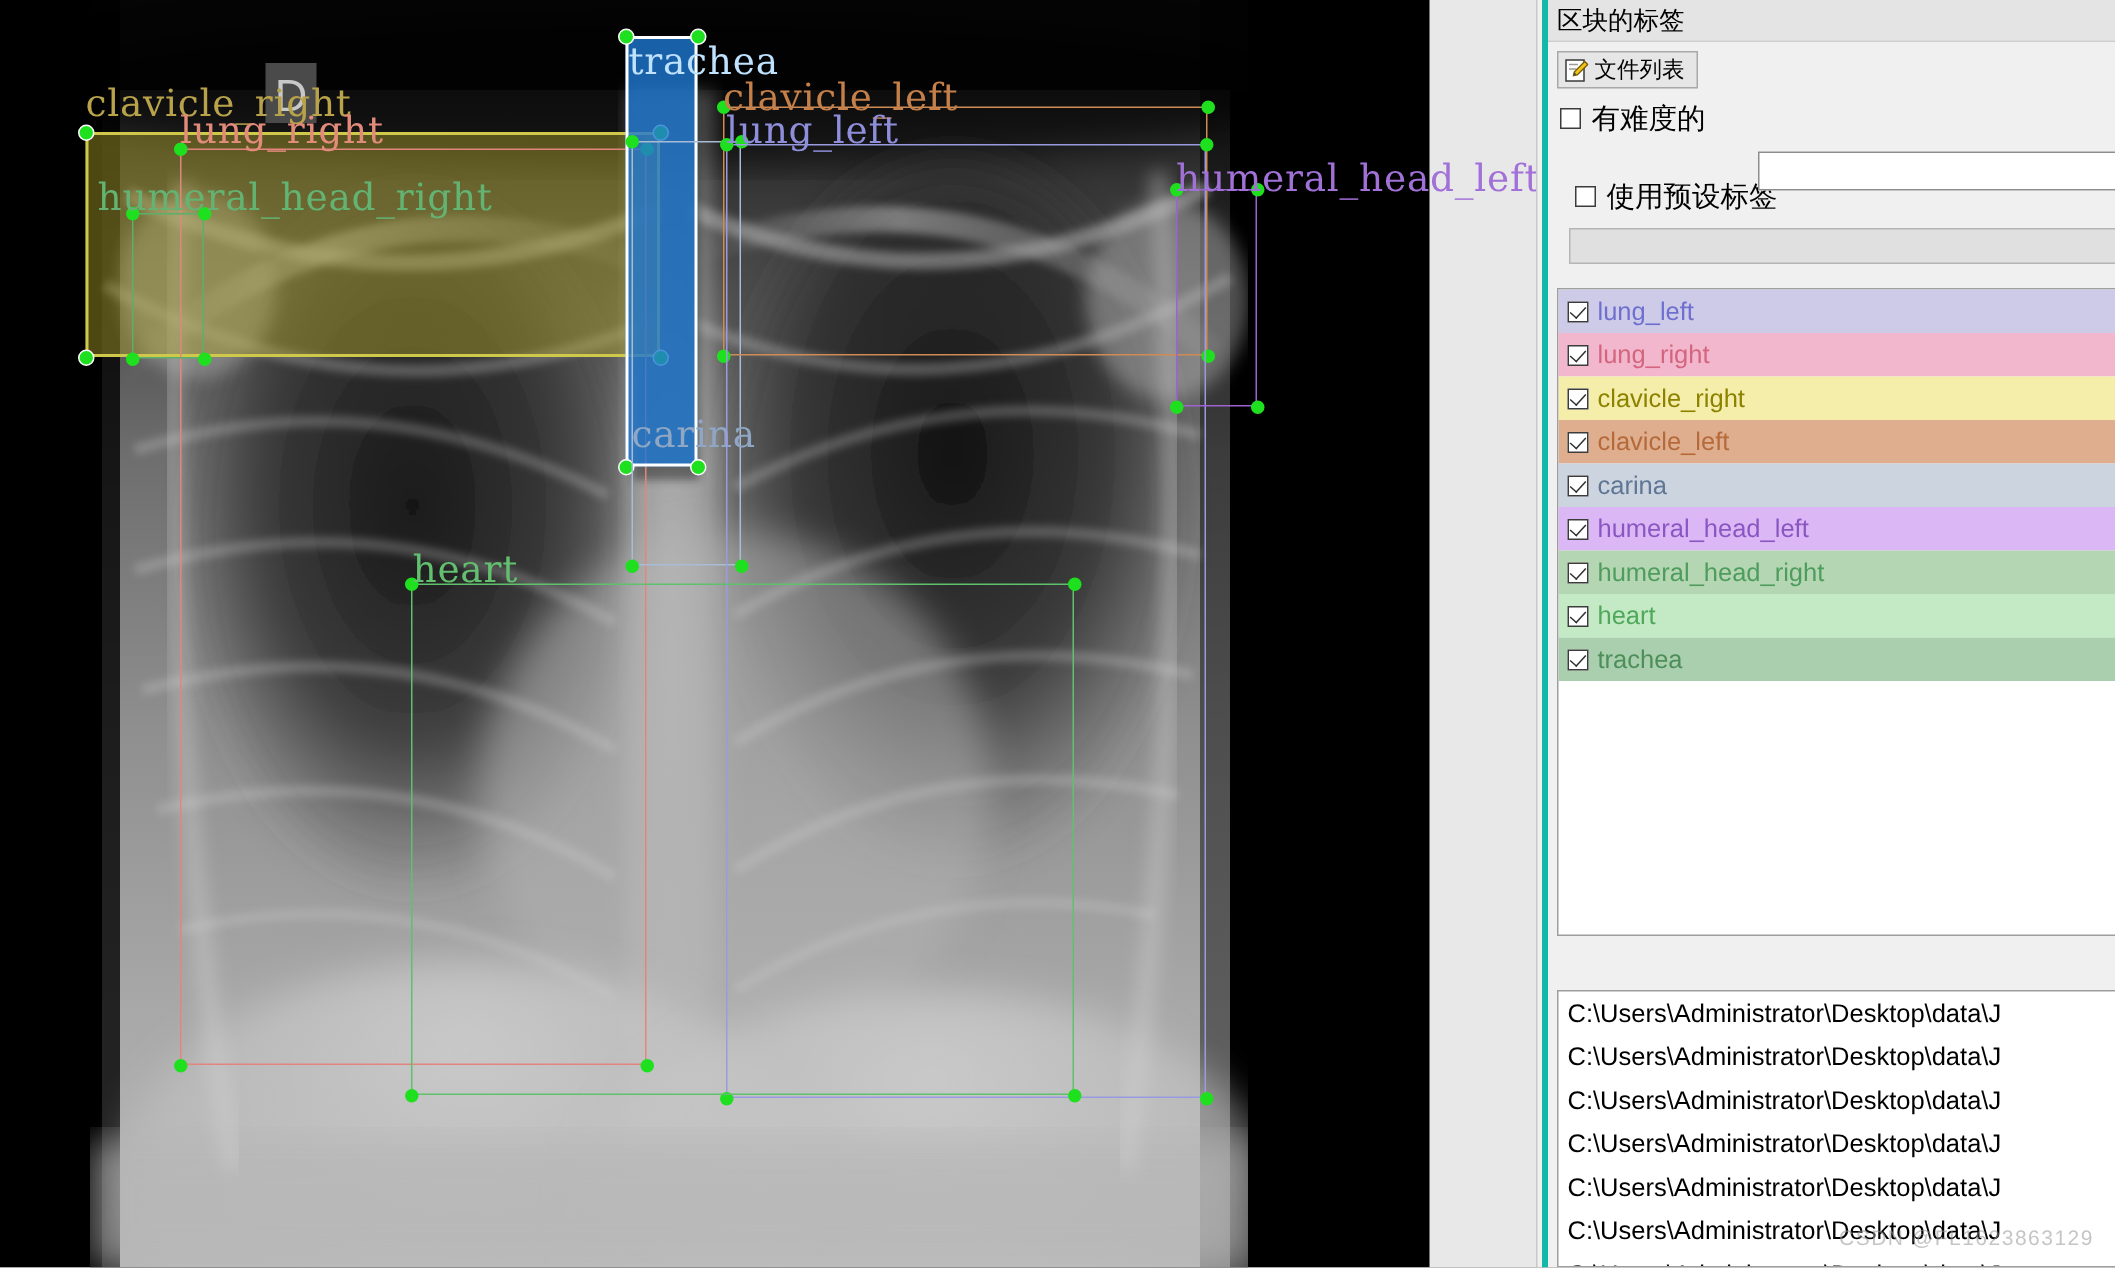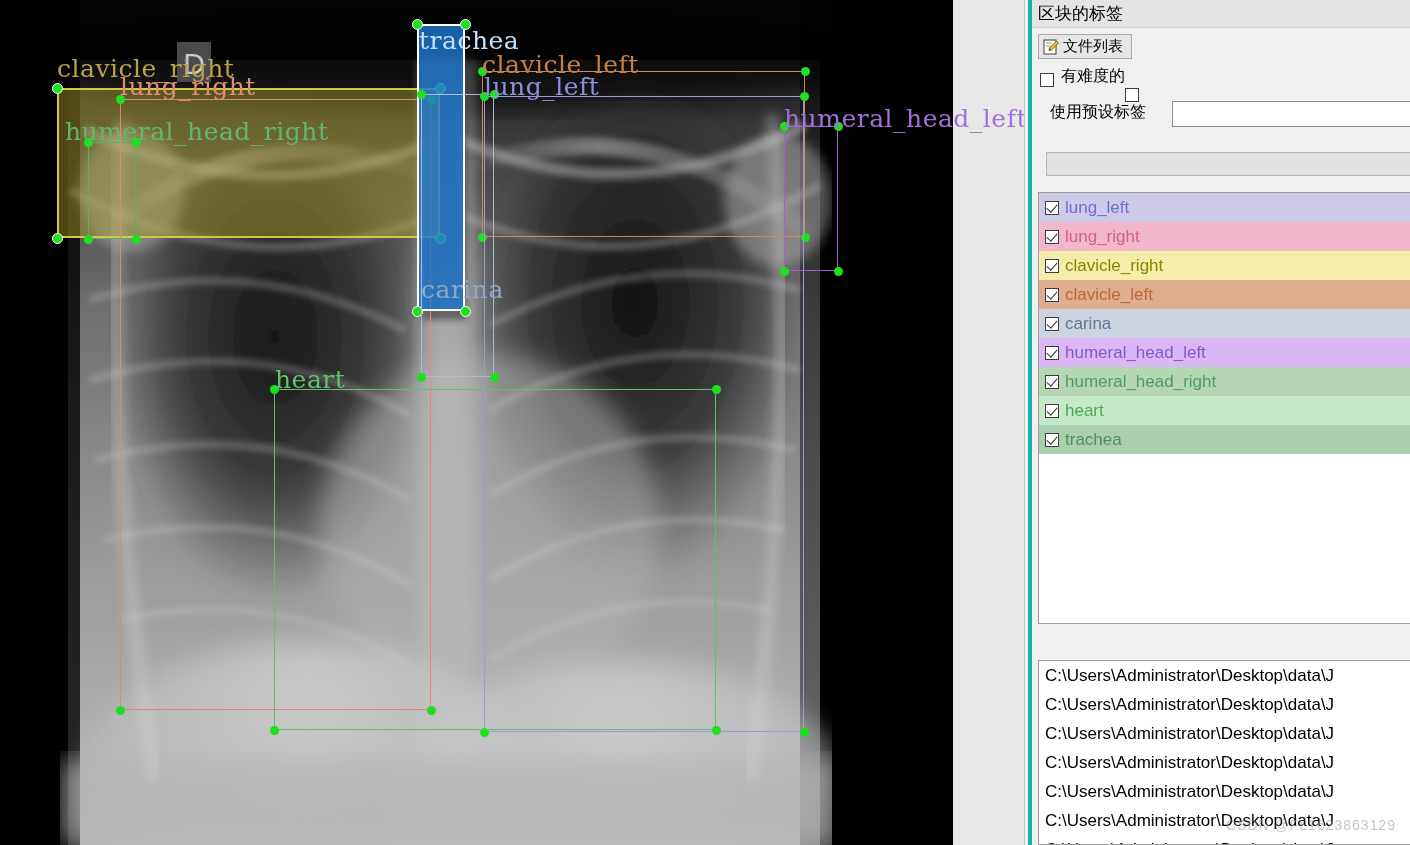--- a/index.html
+++ b/index.html
@@ -102,42 +102,42 @@
     padding: 0 8px 0 4px;
     background: #e6e6e6;
     border: 1px solid #a8a8a8;
     font-size: 15px;
     color: #000;
     cursor: default;
   }
   .edit-ico { width:16px; height:16px; display:block; }
 
   .chk-row {
-    display: flex; align-items: flex-end;
-    font-size: 16px; color: #000;
+    display: flex; align-items: center;
+    font-size: 19px; color: #000;
   }
   .cbox {
     width: 14px; height: 14px;
     border: 1px solid #3c3c3c;
     background: #fff;
     margin-right: 7px;
     flex: 0 0 14px;
     position: relative;
   }
   .cbox.on::after {
     content: "";
     position: absolute;
     left: 3px; top: 0px;
     width: 5px; height: 9px;
     border: solid #303030;
     border-width: 0 1.6px 1.6px 0;
     transform: rotate(42deg);
   }
   #row-difficult { position: absolute; left: 8px; top: 66px; }
-  #row-default   { position: absolute; left: 18px; top: 88px; flex-direction: column; }
+  #row-default   { position: absolute; left: 18px; top: 118px; }
 
   #default-input {
     position: absolute; left: 140px; top: 101px;
     width: 270px; height: 26px;
     background: #fff;
     border: 1px solid #8d8d8d;
     font-size: 14px;
     padding: 0 4px;
     outline: none;
   }

